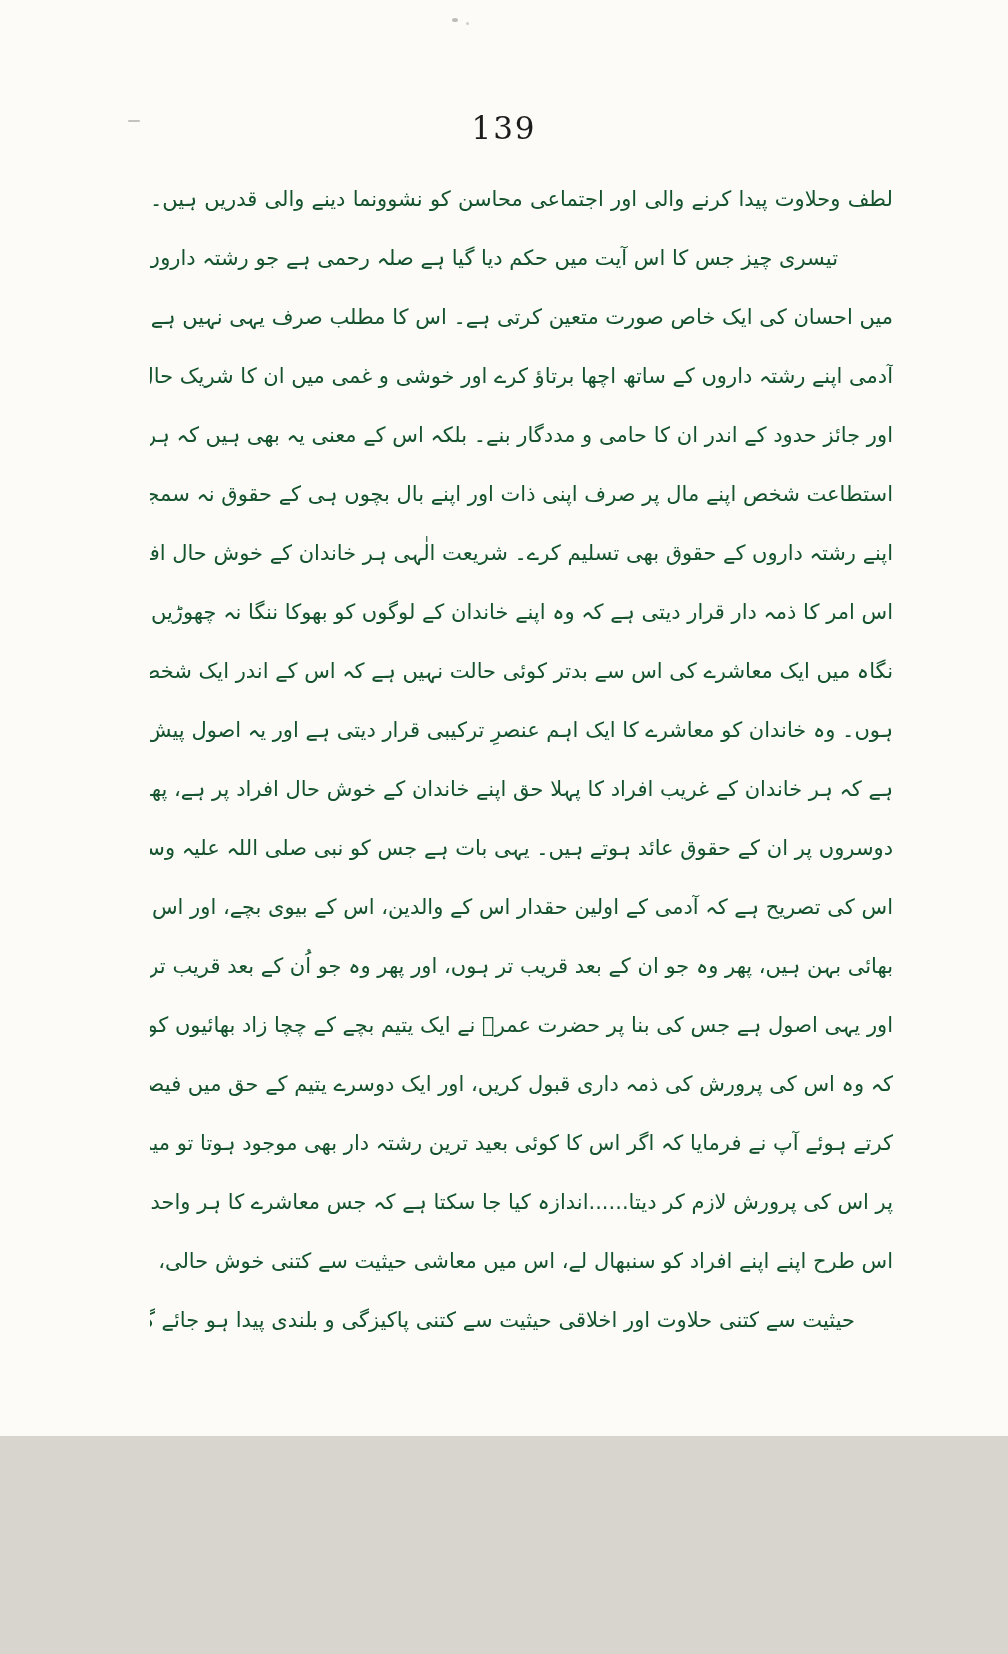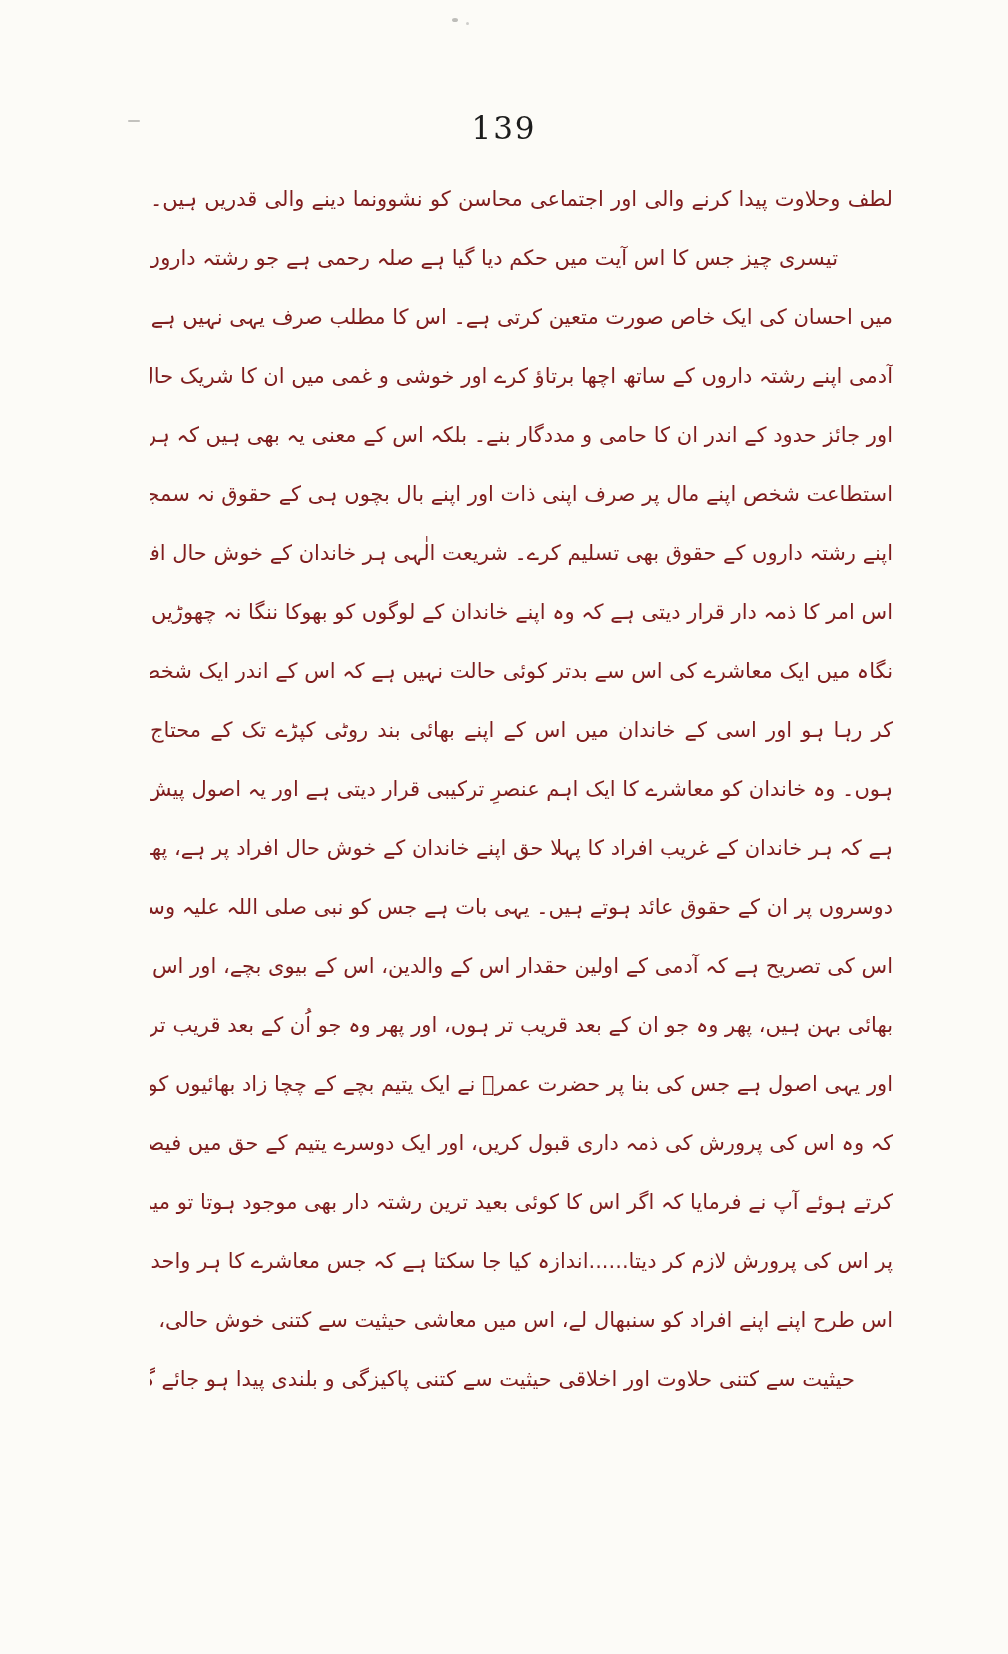--- a/index.html
+++ b/index.html
@@ -3,21 +3,21 @@
 <meta charset="utf-8">
 <style>
   html, body {
     margin: 0;
     padding: 0;
     background: #d8d5cf;
   }
   .page {
     position: relative;
     width: 1008px;
-    height: 1654px;
+    height: 1436px;
     margin: 0 auto;
     background: #fcfbf7;
     box-shadow: 0 0 8px rgba(0,0,0,0.25);
     overflow: hidden;
     font-family: "DejaVu Sans", sans-serif;
   }
   .page-number {
     position: absolute;
     top: 110px;
     left: 0;
@@ -33,21 +33,21 @@
     top: 170px;
     right: 115px;
     left: 150px;
     direction: rtl;
   }
   .text-line {
     direction: rtl;
     unicode-bidi: embed;
     font-size: 21px;
     line-height: 59px;
-    color: #7f1d1d;
+    color: #14532d;
     text-align: justify;
     text-align-last: justify;
     -moz-text-align-last: justify;
     white-space: nowrap;
     overflow: hidden;
   }
   .text-line.indented {
     padding-right: 55px;
   }
   .text-line.last-line {
@@ -76,21 +76,20 @@
   <div class="text-block">
     <div class="text-line">لطف وحلاوت پیدا کرنے والی اور اجتماعی محاسن کو نشوونما دینے والی قدریں ہیں۔</div>
     <div class="text-line indented">تیسری چیز جس کا اس آیت میں حکم دیا گیا ہے صلہ رحمی ہے جو رشتہ داروں کے معاملے</div>
     <div class="text-line">میں احسان کی ایک خاص صورت متعین کرتی ہے۔ اس کا مطلب صرف یہی نہیں ہے کہ</div>
     <div class="text-line">آدمی اپنے رشتہ داروں کے ساتھ اچھا برتاؤ کرے اور خوشی و غمی میں ان کا شریک حال ہو،</div>
     <div class="text-line">اور جائز حدود کے اندر ان کا حامی و مددگار بنے۔ بلکہ اس کے معنی یہ بھی ہیں کہ ہر صاحب</div>
     <div class="text-line">استطاعت شخص اپنے مال پر صرف اپنی ذات اور اپنے بال بچوں ہی کے حقوق نہ سمجھے بلکہ</div>
     <div class="text-line">اپنے رشتہ داروں کے حقوق بھی تسلیم کرے۔ شریعت الٰہی ہر خاندان کے خوش حال افراد کو</div>
     <div class="text-line">اس امر کا ذمہ دار قرار دیتی ہے کہ وہ اپنے خاندان کے لوگوں کو بھوکا ننگا نہ چھوڑیں۔ اس کی</div>
     <div class="text-line">نگاہ میں ایک معاشرے کی اس سے بدتر کوئی حالت نہیں ہے کہ اس کے اندر ایک شخص عیش</div>
-    <div class="text-line">کر رہا ہو اور اسی کے خاندان میں اس کے اپنے بھائی بند روٹی کپڑے تک کے محتاج</div>
     <div class="text-line">ہوں۔ وہ خاندان کو معاشرے کا ایک اہم عنصرِ ترکیبی قرار دیتی ہے اور یہ اصول پیش کرتی</div>
     <div class="text-line">ہے کہ ہر خاندان کے غریب افراد کا پہلا حق اپنے خاندان کے خوش حال افراد پر ہے، پھر</div>
     <div class="text-line">دوسروں پر ان کے حقوق عائد ہوتے ہیں۔ یہی بات ہے جس کو نبی صلی اللہ علیہ وسلم نے</div>
     <div class="text-line">اس کی تصریح ہے کہ آدمی کے اولین حقدار اس کے والدین، اس کے بیوی بچے، اور اس کے</div>
     <div class="text-line">بھائی بہن ہیں، پھر وہ جو ان کے بعد قریب تر ہوں، اور پھر وہ جو اُن کے بعد قریب تر ہوں۔</div>
     <div class="text-line">اور یہی اصول ہے جس کی بنا پر حضرت عمرؓ نے ایک یتیم بچے کے چچا زاد بھائیوں کو مجبور کیا</div>
     <div class="text-line">کہ وہ اس کی پرورش کی ذمہ داری قبول کریں، اور ایک دوسرے یتیم کے حق میں فیصلہ</div>
     <div class="text-line">کرتے ہوئے آپ نے فرمایا کہ اگر اس کا کوئی بعید ترین رشتہ دار بھی موجود ہوتا تو میں اس</div>
     <div class="text-line">پر اس کی پرورش لازم کر دیتا......اندازہ کیا جا سکتا ہے کہ جس معاشرے کا ہر واحدہ (unit)</div>
     <div class="text-line">اس طرح اپنے اپنے افراد کو سنبھال لے، اس میں معاشی حیثیت سے کتنی خوش حالی، معاشرتی</div>

